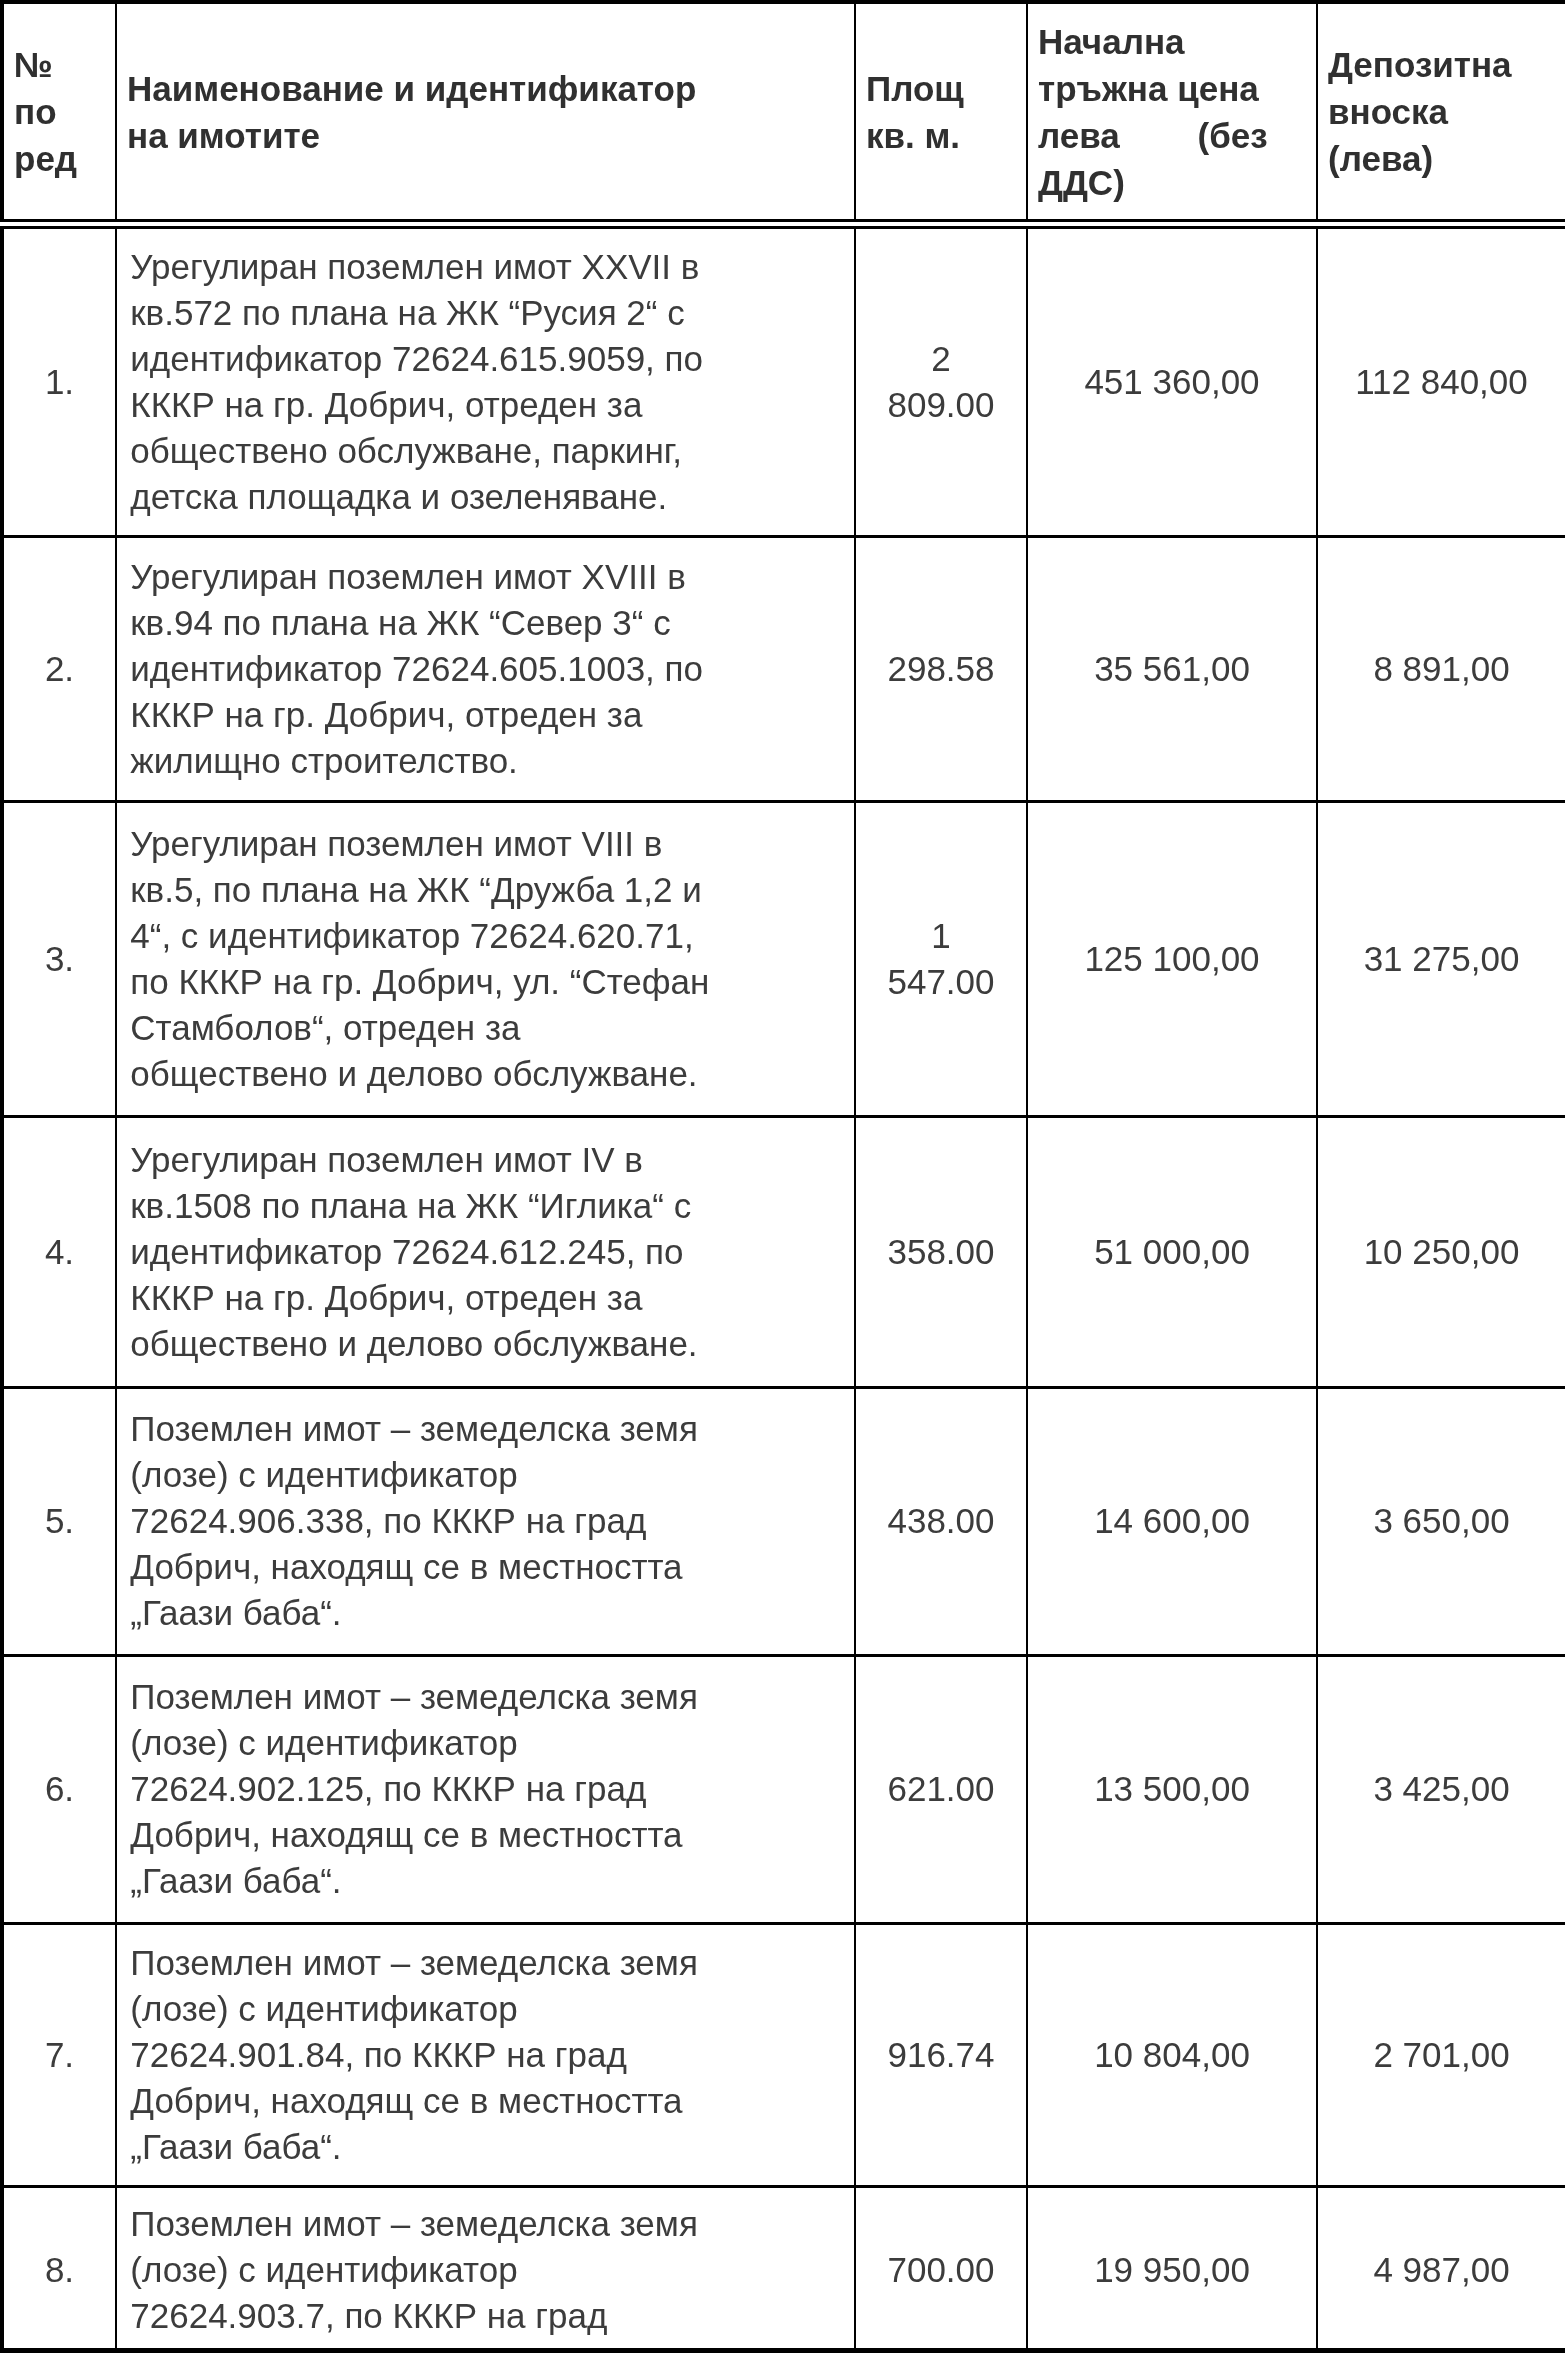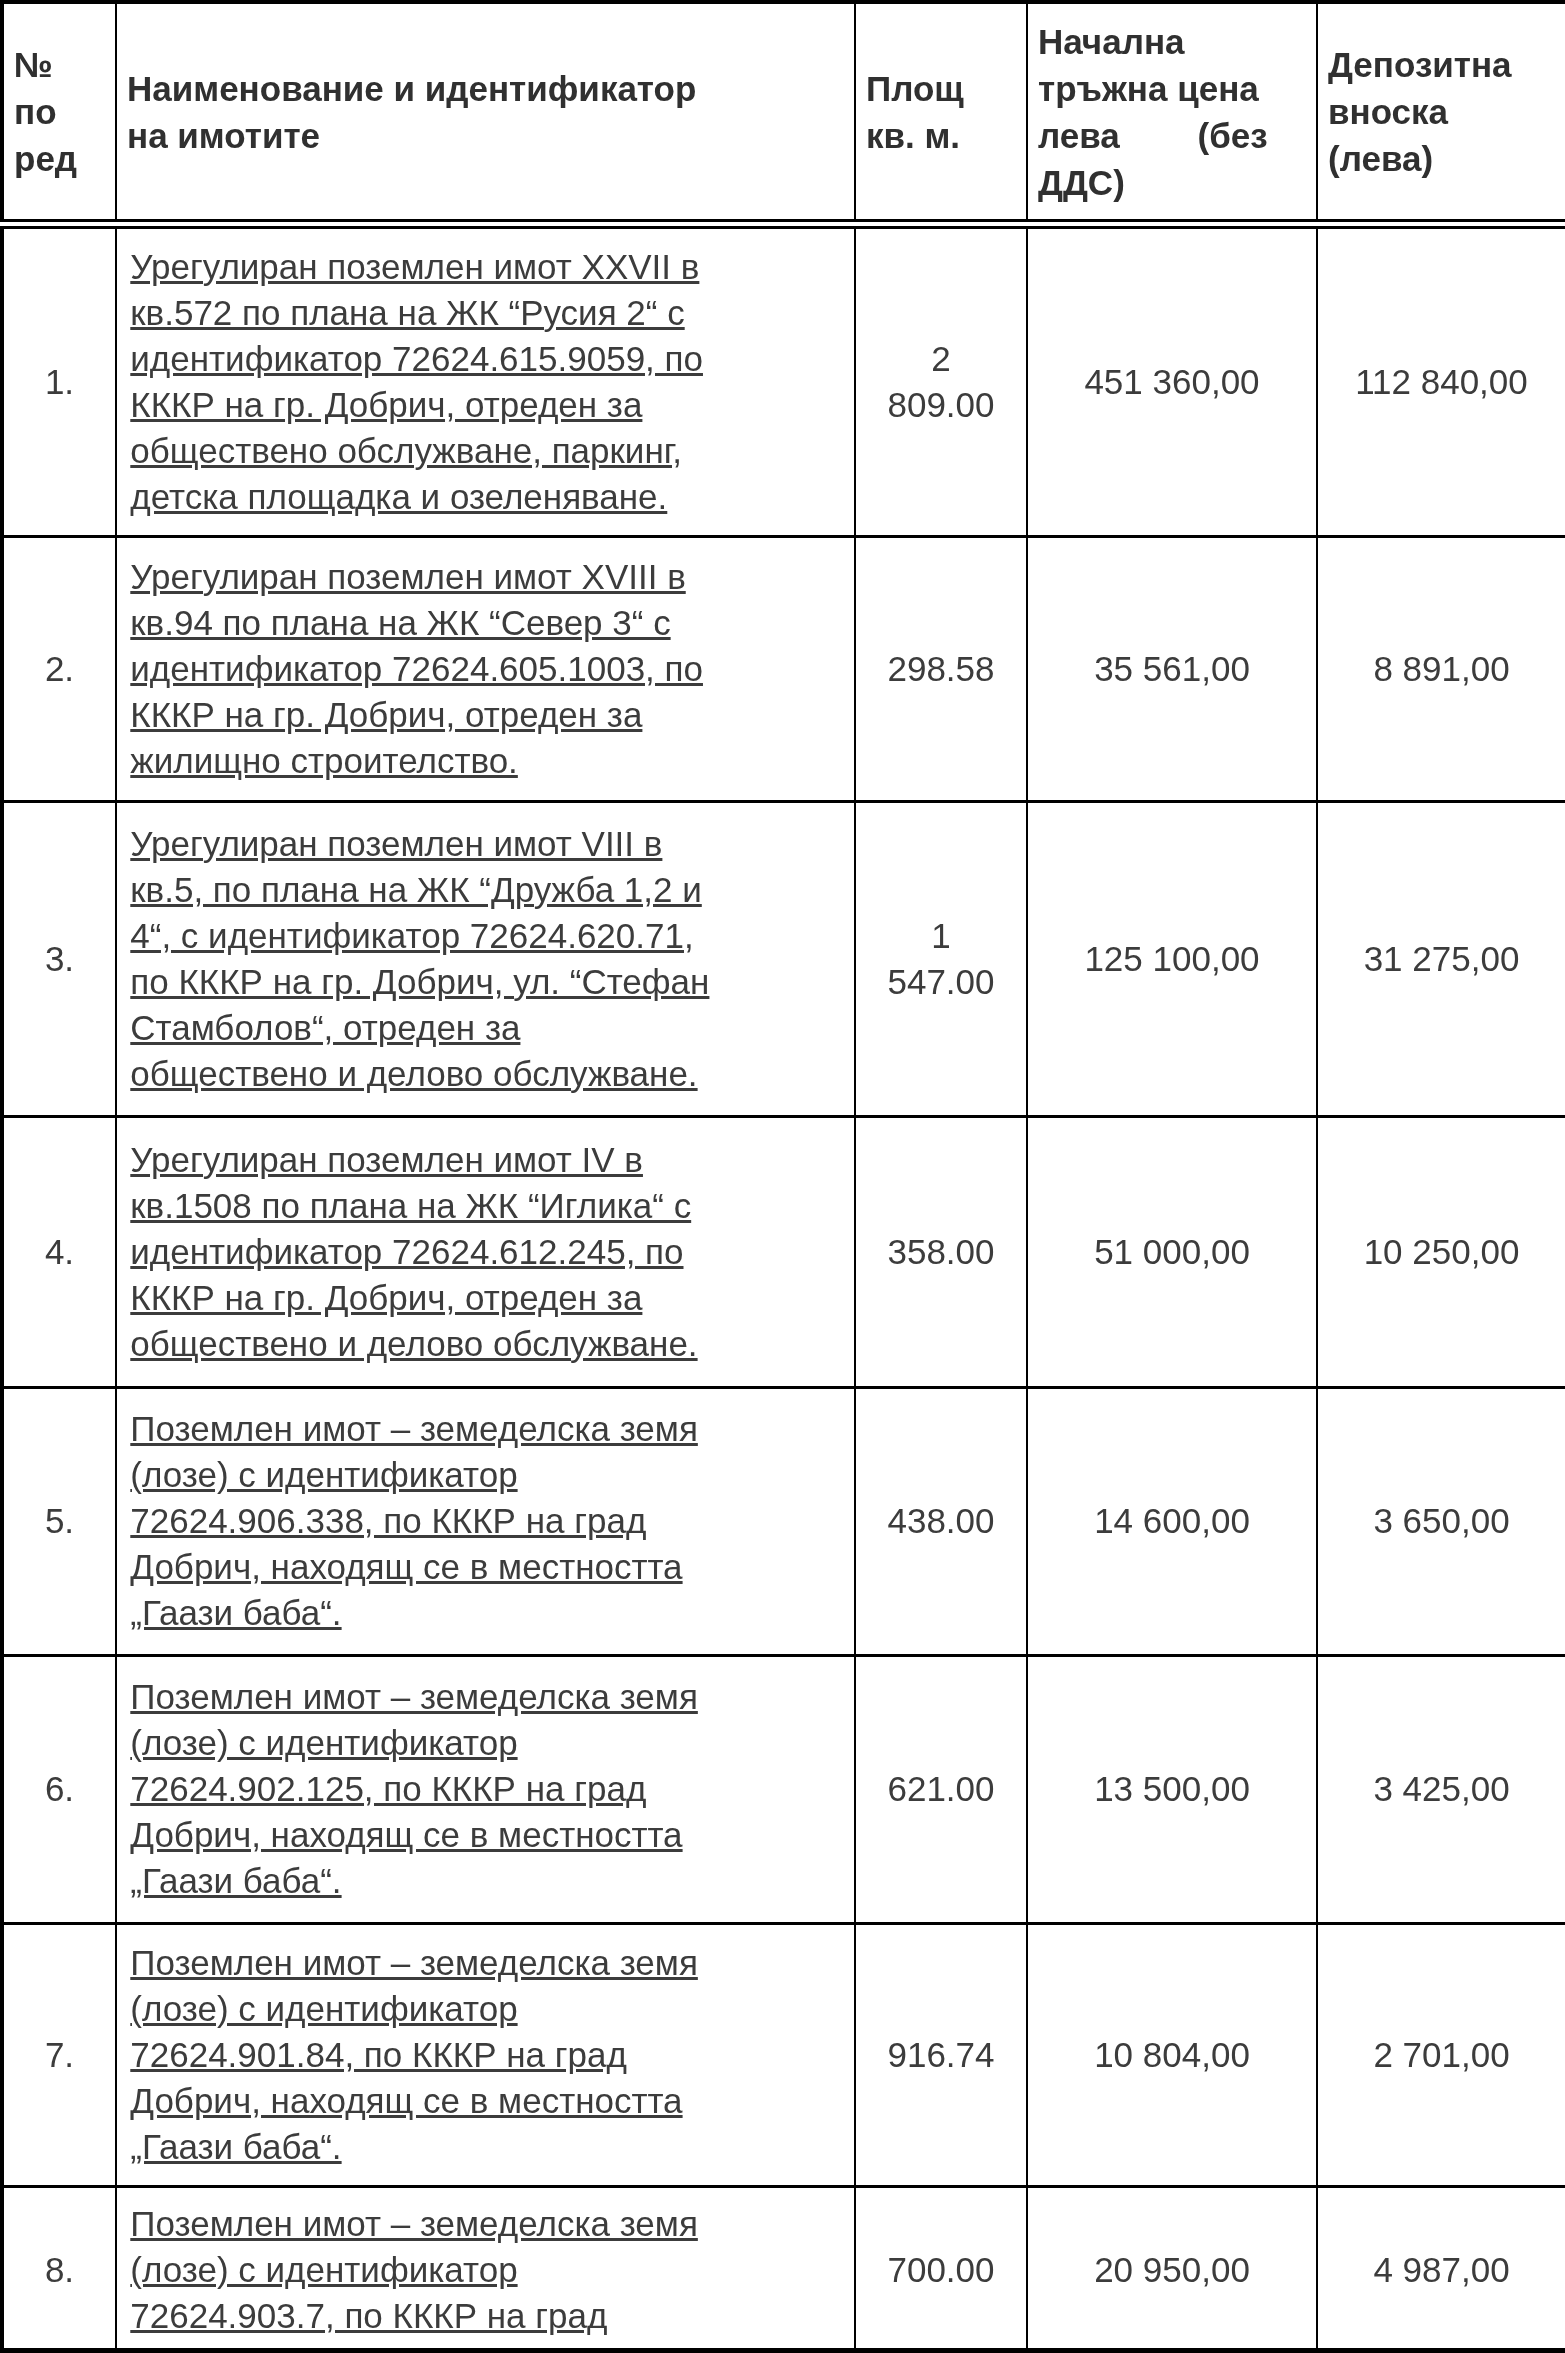--- a/index.html
+++ b/index.html
@@ -67,21 +67,20 @@
   tr.h-r7 { height: 263px; }
   tr.h-r8 { height: 166px; }
 
   td.cell-num {
     text-align: center;
   }
   td.cell-desc {
     text-align: left;
     padding-left: 13.3px;
     padding-right: 26px;
-    text-decoration: underline;
   }
   td.cell-area,
   td.cell-price,
   td.cell-deposit {
     text-align: center;
   }
   .cut-edge {
     position: absolute;
     left: 0;
     bottom: 0;
@@ -201,20 +200,20 @@
         <td class="cell-area">916.74</td>
         <td class="cell-price">10 804,00</td>
         <td class="cell-deposit">2 701,00</td>
       </tr>
       <tr class="h-r8">
         <td class="cell-num">8.</td>
         <td class="cell-desc">Поземлен имот – земеделска земя
 (лозе) с идентификатор
 72624.903.7, по КККР на град</td>
         <td class="cell-area">700.00</td>
-        <td class="cell-price">20 950,00</td>
+        <td class="cell-price">19 950,00</td>
         <td class="cell-deposit">4 987,00</td>
       </tr>
     </tbody>
   </table>
   <div class="cut-edge"></div>
 </div>
 
 
 </body></html>

